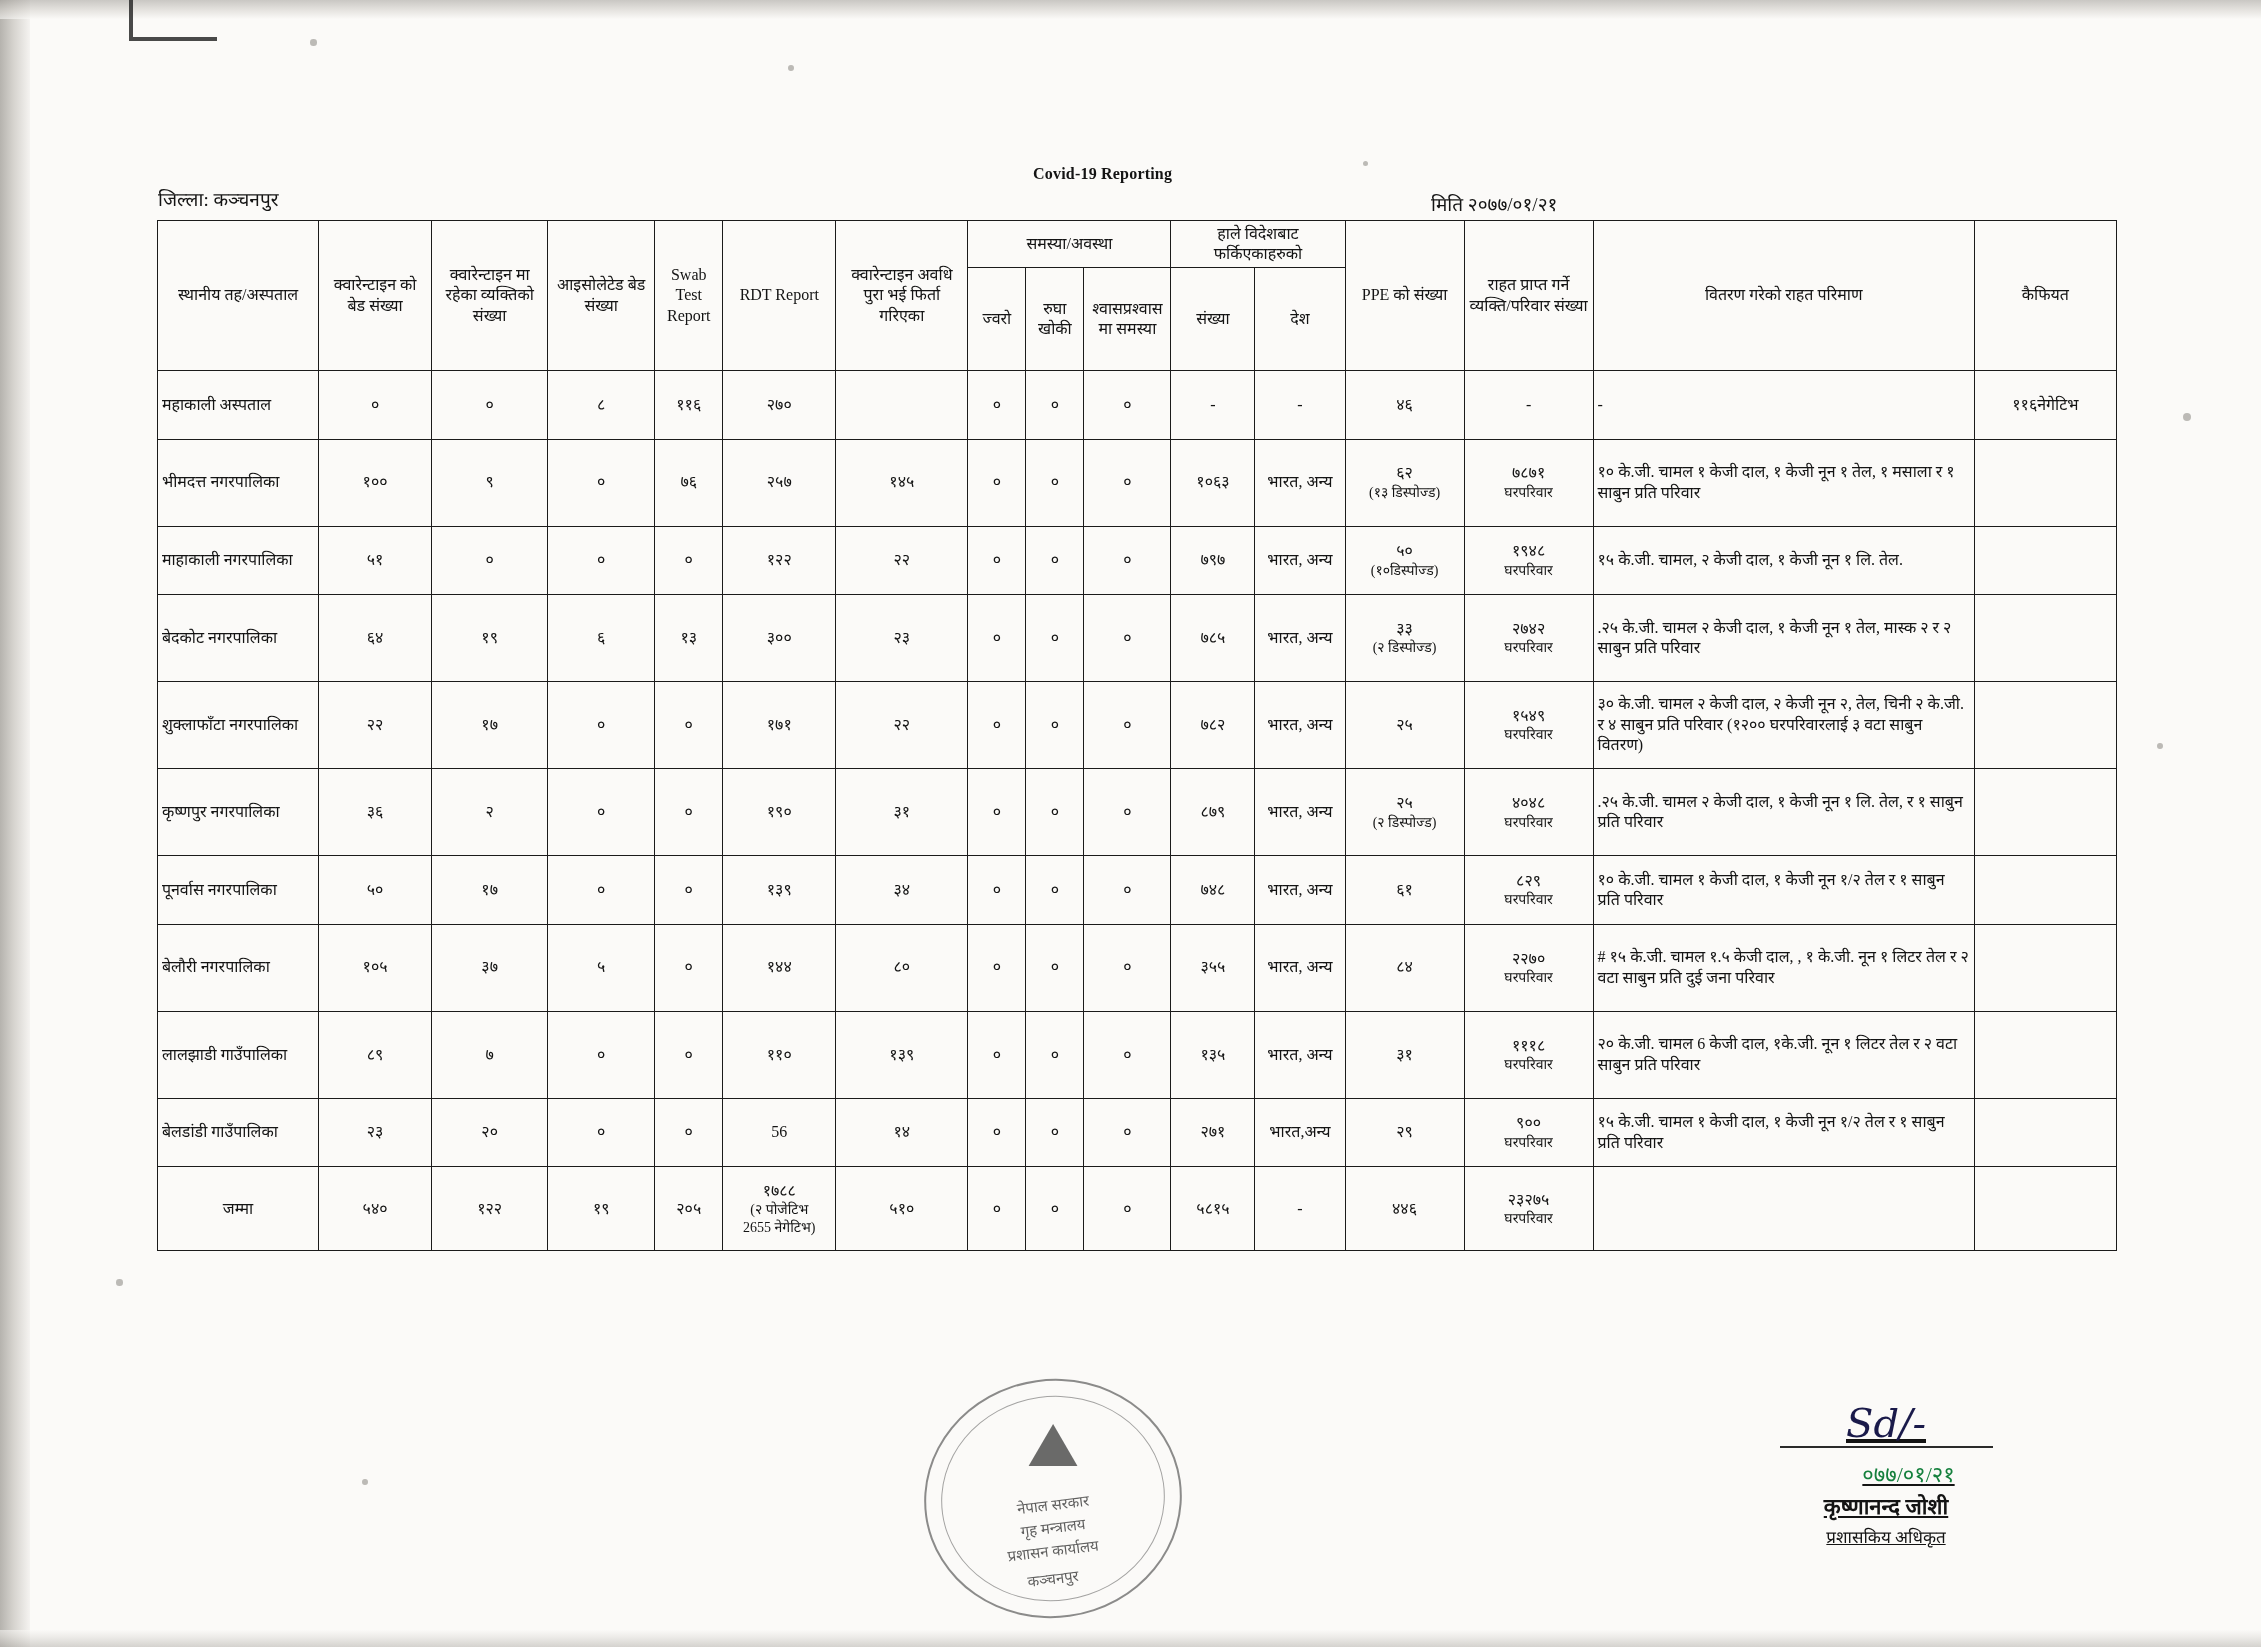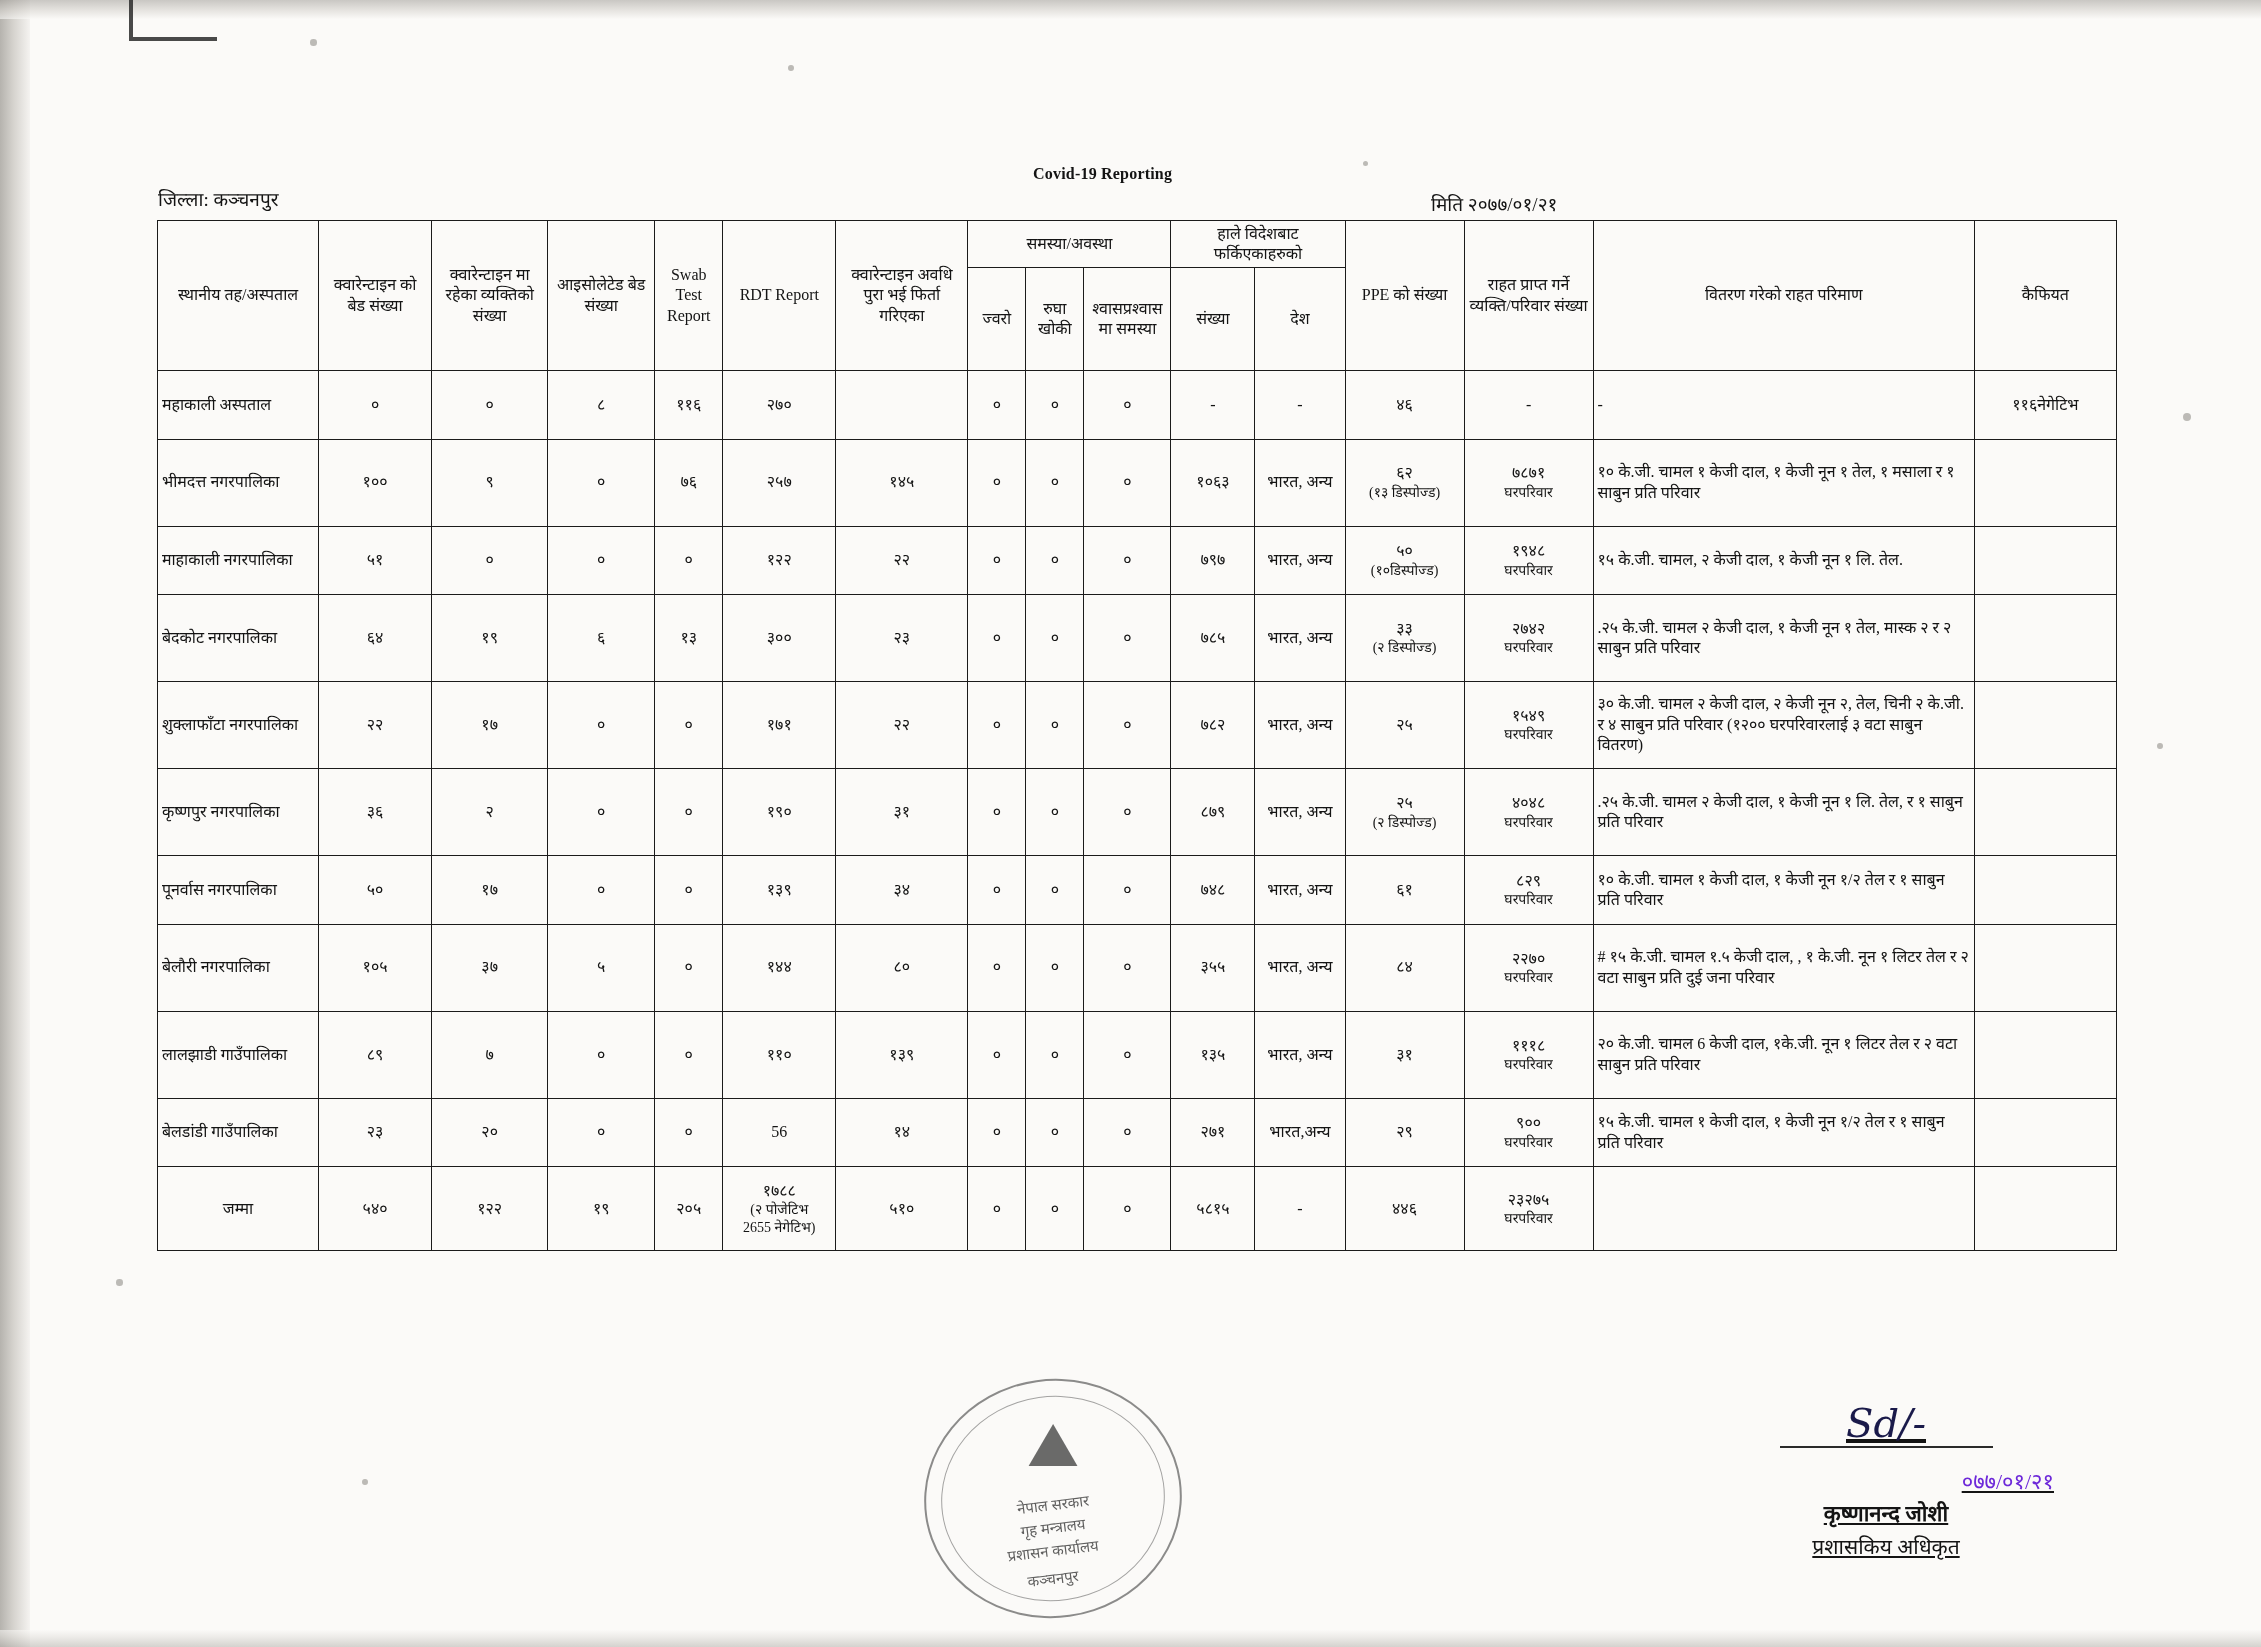--- a/index.html
+++ b/index.html
@@ -194,32 +194,32 @@
     white-space: nowrap;
   }
   #sign-block .sig-rule {
     width: 213px;
     height: 1.9px;
     background: #2a2a2a;
     margin: 5.2px auto 3.9px auto;
   }
   #sign-block .sig-date {
     font-size: 22px;
-    color: #6d28d9;
-    margin-top: 17px;
+    color: #15803d;
+    margin-top: 10px;
     margin-left: 45px;
-    text-align: right;
+    text-align: center;
   }
   #sign-block .sig-name {
     font-size: 22px;
     font-weight: bold;
     margin-top: 2px;
   }
   #sign-block .sig-post {
-    font-size: 21px;
+    font-size: 17px;
     margin-top: 5.2px;
   }
 </style>
 </head>
 <body>
 
 <div id="scan">
   <div class="edge-dark-left"></div>
   <div class="edge-dark-top"></div>
   <div class="edge-dark-bottom"></div>

